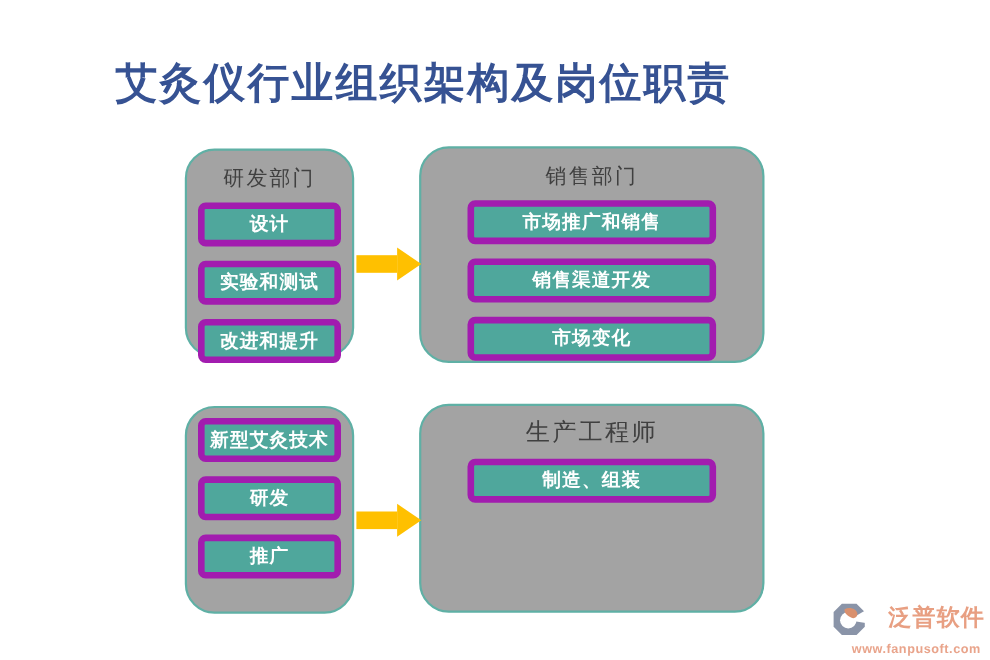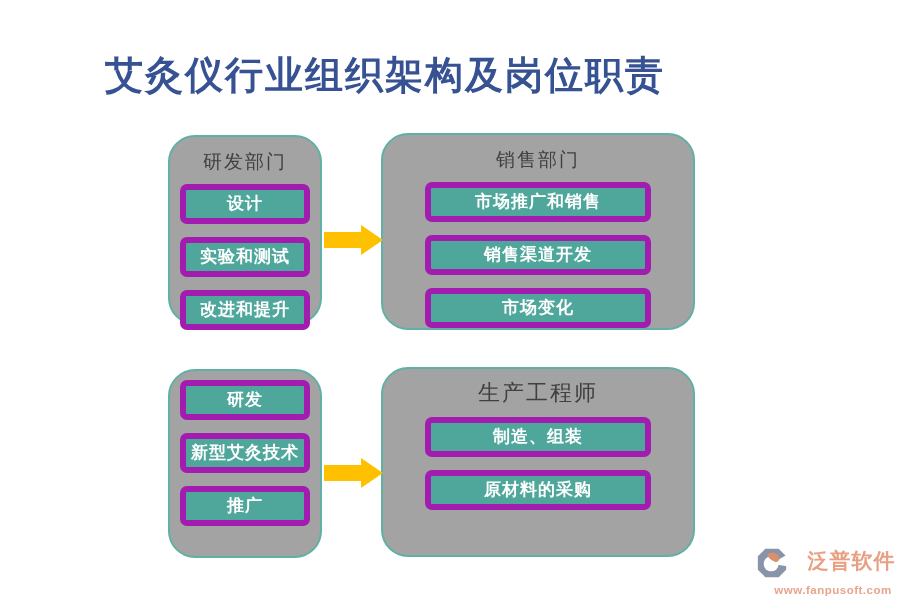--- a/index.html
+++ b/index.html
@@ -118,31 +118,30 @@
     <div class="box-header">销售部门</div>
     <div class="chips">
       <div class="chip">市场推广和销售</div>
       <div class="chip">销售渠道开发</div>
       <div class="chip">市场变化</div>
     </div>
   </div>
 
   <div class="box box-rde">
     <div class="chips">
+      <div class="chip">新型艾灸技术</div>
       <div class="chip">研发</div>
-      <div class="chip">新型艾灸技术</div>
       <div class="chip">推广</div>
     </div>
   </div>
 
   <div class="box box-prod">
     <div class="box-header">生产工程师</div>
     <div class="chips">
       <div class="chip">制造、组装</div>
-      <div class="chip">原材料的采购</div>
     </div>
   </div>
 
   <div class="arrow arrow-1">
     <div class="arrow-body"></div>
     <div class="arrow-head"></div>
   </div>
   <div class="arrow arrow-2">
     <div class="arrow-body"></div>
     <div class="arrow-head"></div>

